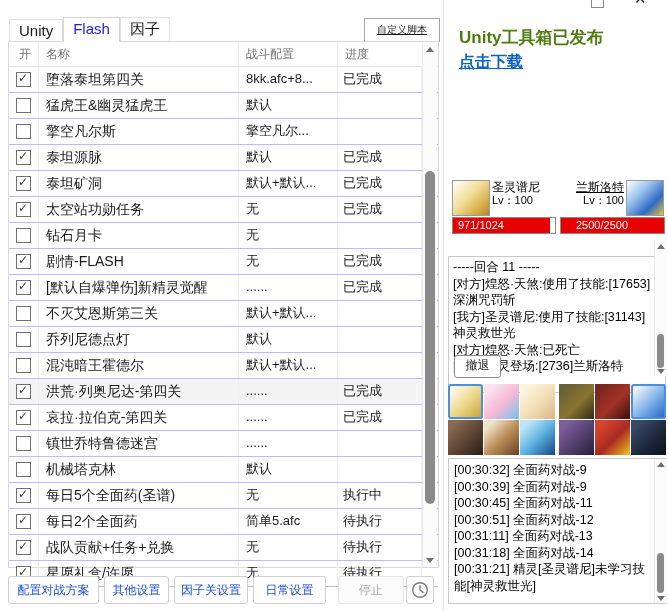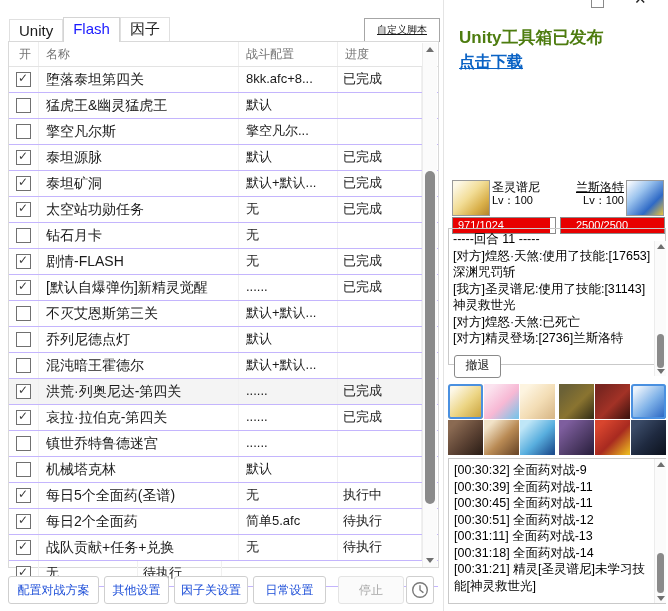--- a/index.html
+++ b/index.html
@@ -56,21 +56,21 @@
   .enemy-icon{left:626px;top:180px;background:linear-gradient(135deg,#f4f8fd 5%,#9cc4ee 35%,#2f6ac6 70%,#e8c23a 100%);}
   .ally-name{position:absolute;left:492px;top:179px;font-size:12px;color:#000;}
   .ally-lv{position:absolute;left:492px;top:193px;font-size:11px;color:#000;}
   .enemy-name{position:absolute;left:520px;top:179px;width:104px;text-align:right;font-size:12px;color:#000;text-decoration:underline;}
   .enemy-lv{position:absolute;left:520px;top:193px;width:104px;text-align:right;font-size:11px;color:#000;}
   .hpbar{position:absolute;top:217px;height:17px;border:1px solid #8a8a8a;background:#ffffff;box-sizing:border-box;}
   .hpbar .fill{height:100%;background:#e80000;}
   .hpbar .hptext{position:absolute;top:1px;font-size:11px;color:#ffffff;}
   .hp-ally{left:452px;width:104px;} .hp-ally .hptext{left:5px;}
   .hp-enemy{left:560px;width:105px;} .hp-enemy .hptext{left:15px;}
-  .blog{position:absolute;left:448px;top:228px;width:218px;height:137px;border:1px solid #c9c9c9;box-sizing:border-box;
+  .blog{position:absolute;left:448px;top:256px;width:218px;height:137px;border:1px solid #c9c9c9;box-sizing:border-box;
         font-size:12.5px;line-height:16.5px;color:#000;padding:2px 14px 2px 4px;word-break:break-all;overflow:hidden;}
   .blog-sbar{left:654px;top:241px;width:11px;height:135px;position:absolute;background:#fbfbfb;border-left:1px solid #ececec;}
   .retreat{position:absolute;left:454px;top:355px;width:45px;height:21px;border:1px solid #8a8a8a;border-radius:3px;
         background:#fff;font-size:12px;text-align:center;line-height:19px;}
   .team{position:absolute;top:384px;width:107px;height:71px;display:grid;grid-template-columns:repeat(3,35px);
         grid-template-rows:35px 35px;gap:1px;}
   .team.ally{left:448px;} .team.enemy{left:559px;}
   .tile{width:35px;height:35px;}
   .tile.sel{box-shadow:inset 0 0 0 2px #4a90e0;border-radius:3px;}
   .rlog{position:absolute;left:448px;top:458px;width:218px;height:146px;border:1px solid #c9c9c9;box-sizing:border-box;
@@ -248,20 +248,21 @@
             <div class="cb on"></div>
           </div>
           <div class="td c1">战队贡献+任务+兑换</div>
           <div class="td c2">无</div>
           <div class="td c3">待执行</div>
         </div>
         <div class="trow">
           <div class="td c0">
             <div class="cb on"></div>
           </div>
+          <div class="td c1">星愿礼盒/许愿</div>
           <div class="td c2">无</div>
           <div class="td c3">待执行</div>
         </div>
       </div>
     <div class="sbar t-sbar">
       <div class="sb-btn up"></div>
       <div class="sb-thumb" style="top:128px;height:333px;"></div>
       <div class="sb-btn down"></div>
     </div>
   </div>
@@ -323,21 +324,21 @@
       <div class="tile" style="background: linear-gradient(135deg, rgb(107, 97, 54) 15%, rgb(138, 116, 48) 55%, rgb(58, 51, 24) 95%);"></div>
       <div class="tile" style="background: linear-gradient(135deg, rgb(122, 38, 32) 15%, rgb(163, 50, 38) 55%, rgb(67, 20, 16) 95%);"></div>
       <div class="tile sel" style="background: linear-gradient(135deg, rgb(234, 242, 251) 15%, rgb(127, 178, 232) 55%, rgb(43, 103, 196) 95%);"></div>
       <div class="tile" style="background: linear-gradient(135deg, rgb(126, 94, 158) 15%, rgb(85, 64, 110) 55%, rgb(44, 33, 64) 95%);"></div>
       <div class="tile" style="background: linear-gradient(135deg, rgb(216, 69, 46) 15%, rgb(168, 42, 32) 55%, rgb(232, 179, 32) 95%);"></div>
       <div class="tile" style="background: linear-gradient(135deg, rgb(58, 74, 102) 15%, rgb(31, 42, 64) 55%, rgb(14, 20, 32) 95%);"></div>
     </div>
 
   <div class="rlog">
       <div>[00:30:32] 全面药对战-9</div>
-      <div>[00:30:39] 全面药对战-11</div>
+      <div>[00:30:39] 全面药对战-9</div>
       <div>[00:30:45] 全面药对战-11</div>
       <div>[00:30:51] 全面药对战-12</div>
       <div>[00:31:11] 全面药对战-13</div>
       <div>[00:31:18] 全面药对战-14</div>
       <div>[00:31:21] 精灵[圣灵谱尼]未学习技能[神灵救世光]</div>
     </div>
   <div class="rlog-sbar">
     <div class="sb-btn up" style="height:10px;"></div>
     <div class="sb-thumb" style="top:94px;height:40px;"></div>
     <div class="sb-btn down" style="height:10px;"></div>

